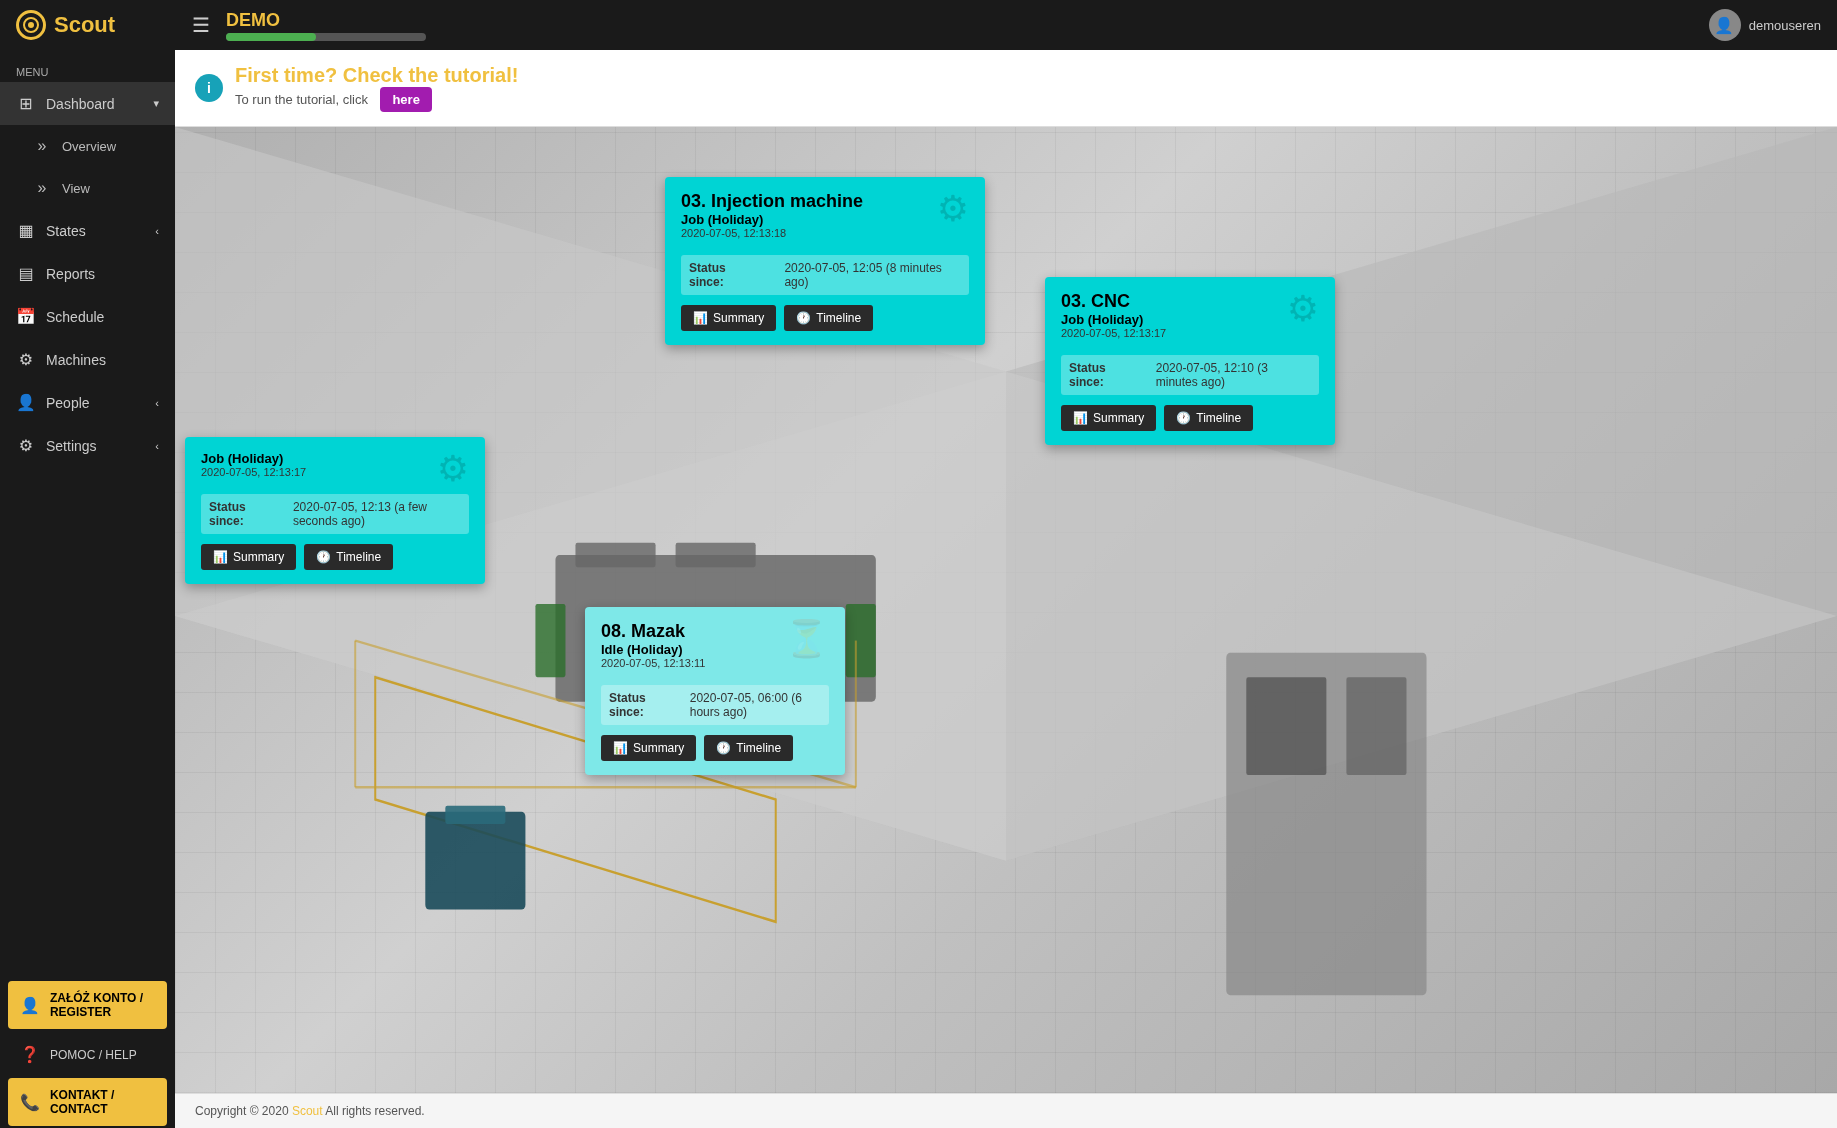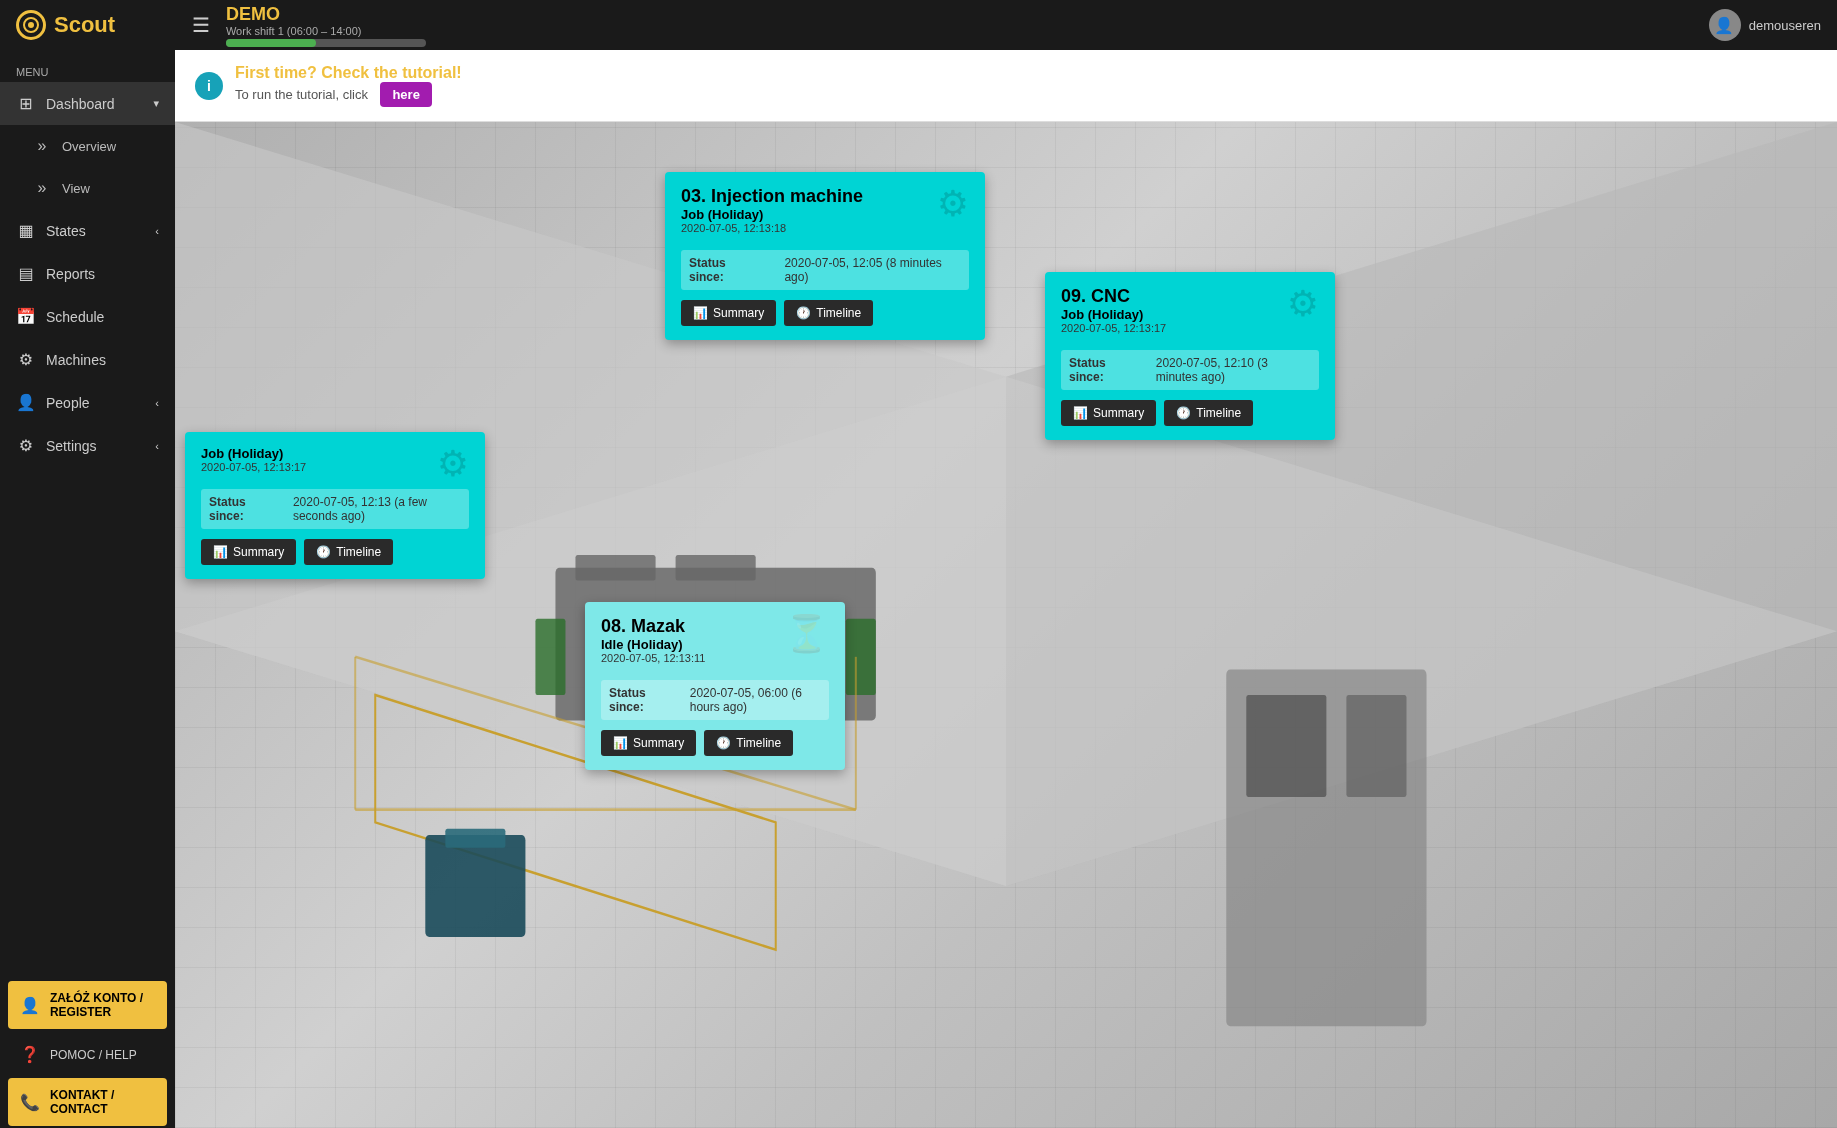--- a/index.html
+++ b/index.html
@@ -116,21 +116,21 @@
       align-items: center;
       gap: 12px;
       border-bottom: 1px solid #ddd;
       flex-shrink: 0;
     }
     .info-icon {
       background: #17a2b8; color: #fff; border-radius: 50%;
       width: 28px; height: 28px; display: flex; align-items: center; justify-content: center;
       font-weight: bold; font-size: 14px; flex-shrink: 0;
     }
-    .info-text { color: #f0c040; font-size: 16px; font-weight: bold; }
+    .info-text { color: #f0c040; font-size: 20px; font-weight: bold; }
     .info-subtext { color: #555; font-size: 13px; }
     .info-btn {
       background: #a21caf; color: #fff; border: none; padding: 5px 12px;
       border-radius: 4px; cursor: pointer; font-size: 13px; font-weight: bold;
     }
 
     
     .dashboard-view {
       flex: 1;
       position: relative;
@@ -217,21 +217,20 @@
       <svg width="18" height="18" viewBox="0 0 18 18">
         <circle cx="9" cy="9" r="7" fill="none" stroke="#f0c040" stroke-width="2"></circle>
         <circle cx="9" cy="9" r="3" fill="#f0c040"></circle>
       </svg>
     </div>
     <span>Scout</span>
   </div>
   <span class="topbar-menu-icon">☰</span>
   <div class="topbar-demo">
     <span class="topbar-demo-title">DEMO</span>
-    <span class="topbar-demo-shift">Work shift 1 (06:00 – 14:00)</span>
     <div class="progress-bar-container">
       <div class="progress-bar-fill"></div>
     </div>
   </div>
   <div class="topbar-user">
     <div class="user-avatar">👤</div>
     <span>demouseren</span>
   </div>
 </div>
 
@@ -414,21 +413,21 @@
           <button class="mc-btn">
             <span>🕐</span>
             <span>Timeline</span>
           </button>
         </div>
       </div>
 
       <div class="machine-card" style="top: 150px; left: 870px; width: 290px;">
         <div class="machine-card-header">
           <div>
-            <div class="machine-card-title">09. CNC</div>
+            <div class="machine-card-title">03. CNC</div>
             <div class="machine-card-status-label">Job (Holiday)</div>
             <div class="machine-card-datetime">2020-07-05, 12:13:17</div>
           </div>
           <div class="machine-card-gear">⚙</div>
         </div>
         <div class="machine-card-status-row">
           <span class="label">Status since:</span>
           <span>2020-07-05, 12:10 (3 minutes ago)</span>
         </div>
         <div class="machine-card-buttons">
@@ -438,15 +437,20 @@
           </button>
           <button class="mc-btn">
             <span>🕐</span>
             <span>Timeline</span>
           </button>
         </div>
       </div>
 
     </div>
 
+    <div class="footer">
+      <span>Copyright © 2020 </span>
+      <span class="footer-brand">Scout</span>
+      <span> All rights reserved.</span>
+    </div>
 
   </div>
 </div>
 
 </body></html>

